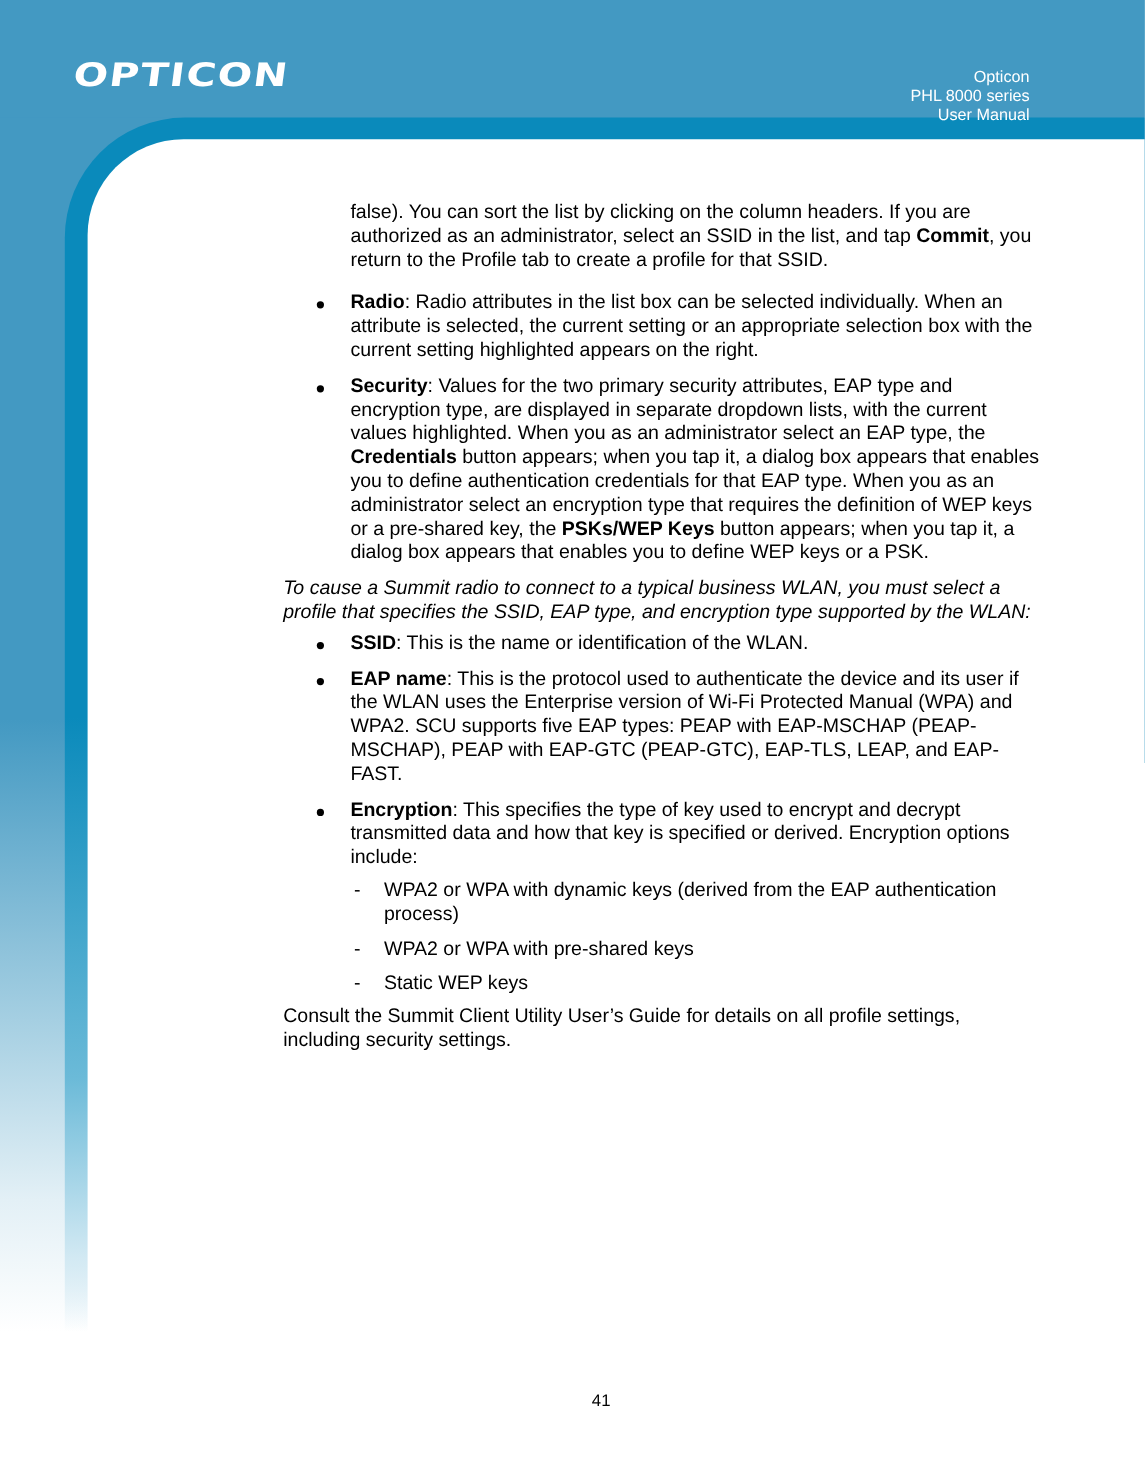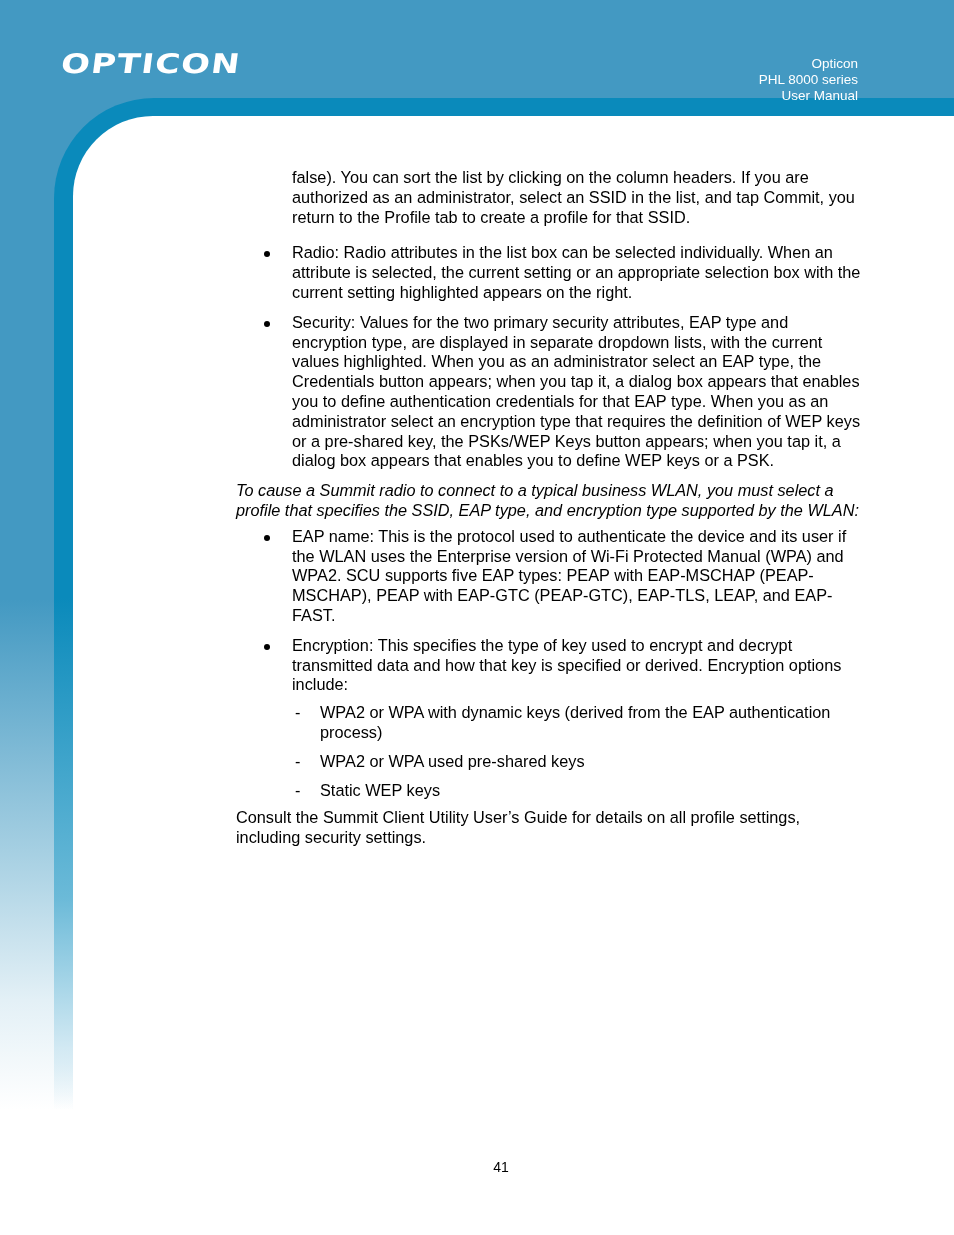--- a/index.html
+++ b/index.html
@@ -52,21 +52,21 @@
   .indent-para { margin-left: 56px; margin-bottom: 10px; }
   .bullet-list { list-style: none; margin: 0; padding: 0; }
   .bullet-item { position: relative; padding-left: 56px; margin-bottom: 10px; }
   .bullet-dot {
     position: absolute; left: 28px; top: 8px; width: 6px; height: 6px;
     border-radius: 50%; background: #000;
   }
   .dash-list { list-style: none; margin: 8px 0 0 0; padding: 0; }
   .dash-item { position: relative; padding-left: 28px; margin-bottom: 9px; }
   .dash-mark { position: absolute; left: 3px; top: 0; }
-  .b { font-weight: normal; }
+  .b { font-weight: bold; }
   .body-para { margin: 0 0 6px 0; font-style: italic; }
   .first-list { margin-top: 16px; }
   .page-number {
     position: absolute; left: 4px; width: 954px; top: 1159px; text-align: center;
     font-size: 14px;
     padding-left: 20px;
   }
 </style>
 </head>
 <body>
@@ -96,33 +96,37 @@
       <span class="bullet-dot"></span>
       <span class="b">Security</span><span>: Values for the two primary security attributes, EAP type and encryption type, are displayed in separate dropdown lists, with the current values highlighted. When you as an administrator select an EAP type, the </span><span class="b">Credentials</span><span> button appears; when you tap it, a dialog box appears that enables you to define authentication credentials for that EAP type. When you as an administrator select an encryption type that requires the definition of WEP keys or a pre-shared key, the </span><span class="b">PSKs/WEP Keys</span><span> button appears; when you tap it, a dialog box appears that enables you to define WEP keys or a PSK.</span>
     </li>
   </ul>
 
   <p class="para body-para">To cause a Summit radio to connect to a typical business WLAN, you must select a profile that specifies the SSID, EAP type, and encryption type supported by the WLAN:</p>
 
   <ul class="bullet-list">
     <li class="bullet-item">
       <span class="bullet-dot"></span>
+      <span class="b">SSID</span><span>: This is the name or identification of the WLAN.</span>
+    </li>
+    <li class="bullet-item">
+      <span class="bullet-dot"></span>
       <span class="b">EAP name</span><span>: This is the protocol used to authenticate the device and its user if the WLAN uses the Enterprise version of Wi-Fi Protected Manual (WPA) and WPA2. SCU supports five EAP types: PEAP with EAP-MSCHAP (PEAP-MSCHAP), PEAP with EAP-GTC (PEAP-GTC), EAP-TLS, LEAP, and EAP-FAST.</span>
     </li>
     <li class="bullet-item" style="margin-bottom:8px;">
       <span class="bullet-dot"></span>
       <span class="b">Encryption</span><span>: This specifies the type of key used to encrypt and decrypt transmitted data and how that key is specified or derived. Encryption options include:</span>
       <ul class="dash-list">
         <li class="dash-item">
           <span class="dash-mark">-</span>
           <span>WPA2 or WPA with dynamic keys (derived from the EAP authentication process)</span>
         </li>
         <li class="dash-item">
           <span class="dash-mark">-</span>
-          <span>WPA2 or WPA used pre-shared keys</span>
+          <span>WPA2 or WPA with pre-shared keys</span>
         </li>
         <li class="dash-item" style="margin-bottom:0;">
           <span class="dash-mark">-</span>
           <span>Static WEP keys</span>
         </li>
       </ul>
     </li>
   </ul>
 
   <p class="para">Consult the Summit Client Utility User’s Guide for details on all profile settings, including security settings.</p>

